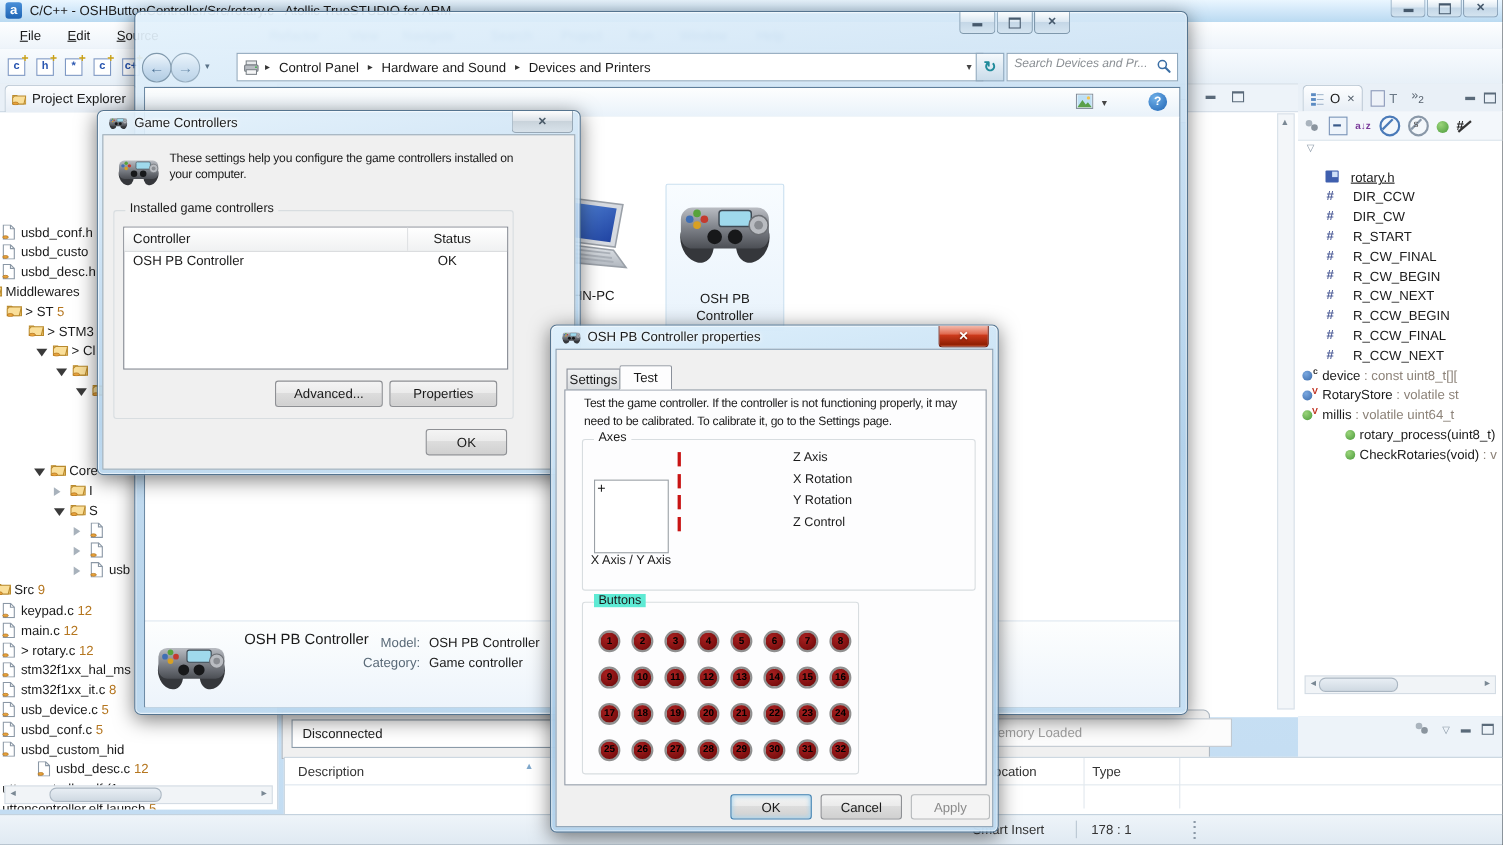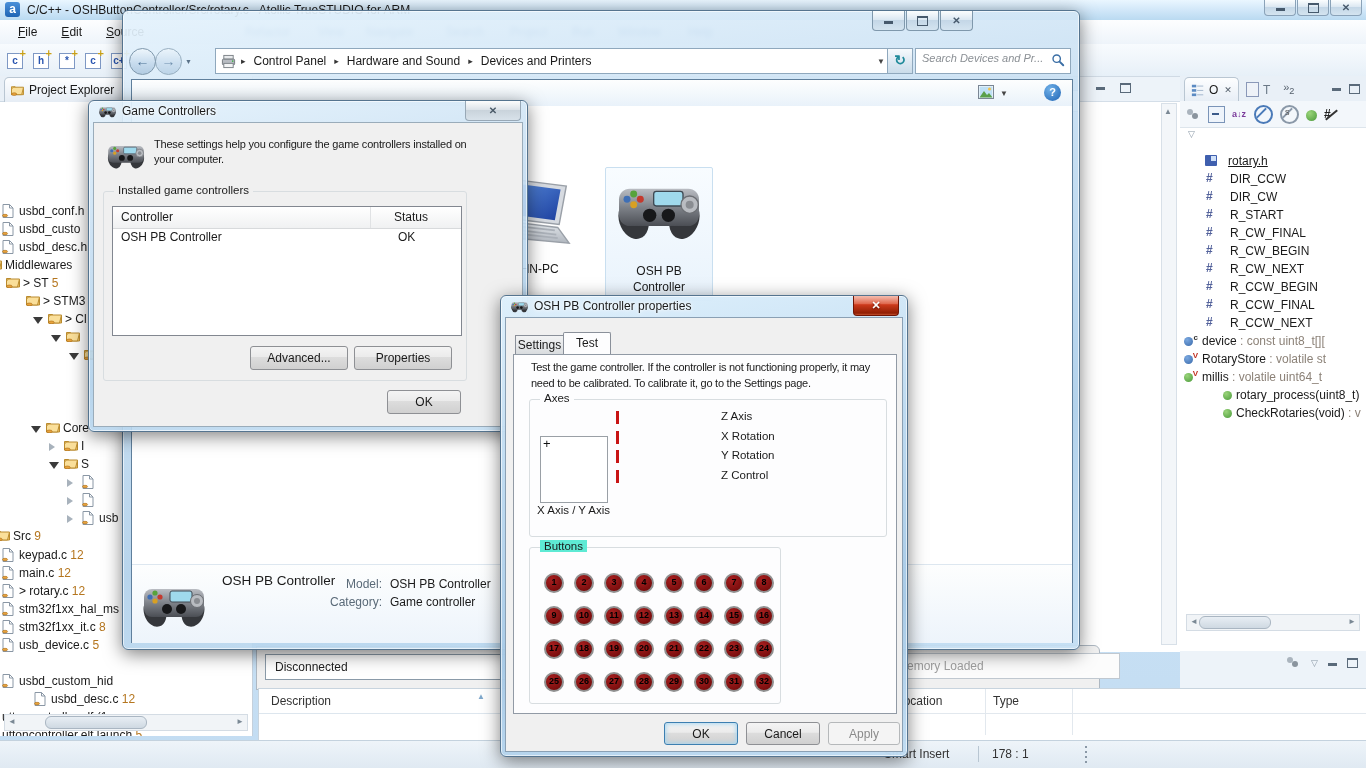--- a/index.html
+++ b/index.html
@@ -602,20 +602,28 @@
           <div class="pe-text" style="left: 19px;"><span>stm32f1xx_it.c</span><span class="badge"> 8</span></div>
         </div>
         <div class="pe-item" style="top: 535px;">
           <div class="ticon" style="left: 2px;">
             <svg width="12" height="14">
               <use href="#i-file"></use>
             </svg>
           </div>
           <div class="pe-text" style="left: 19px;"><span>usb_device.c</span><span class="badge"> 5</span></div>
         </div>
+        <div class="pe-item" style="top: 553px;">
+          <div class="ticon" style="left: 2px;">
+            <svg width="12" height="14">
+              <use href="#i-file"></use>
+            </svg>
+          </div>
+          <div class="pe-text" style="left: 19px;"><span>usbd_conf.c</span><span class="badge"> 5</span></div>
+        </div>
         <div class="pe-item" style="top: 571px;">
           <div class="ticon" style="left: 2px;">
             <svg width="12" height="14">
               <use href="#i-file"></use>
             </svg>
           </div>
           <div class="pe-text" style="left: 19px;"><span>usbd_custom_hid</span></div>
         </div>
         <div class="pe-item" style="top: 589px; margin-left: 32px;">
           <div class="ticon" style="left: 2px;">

